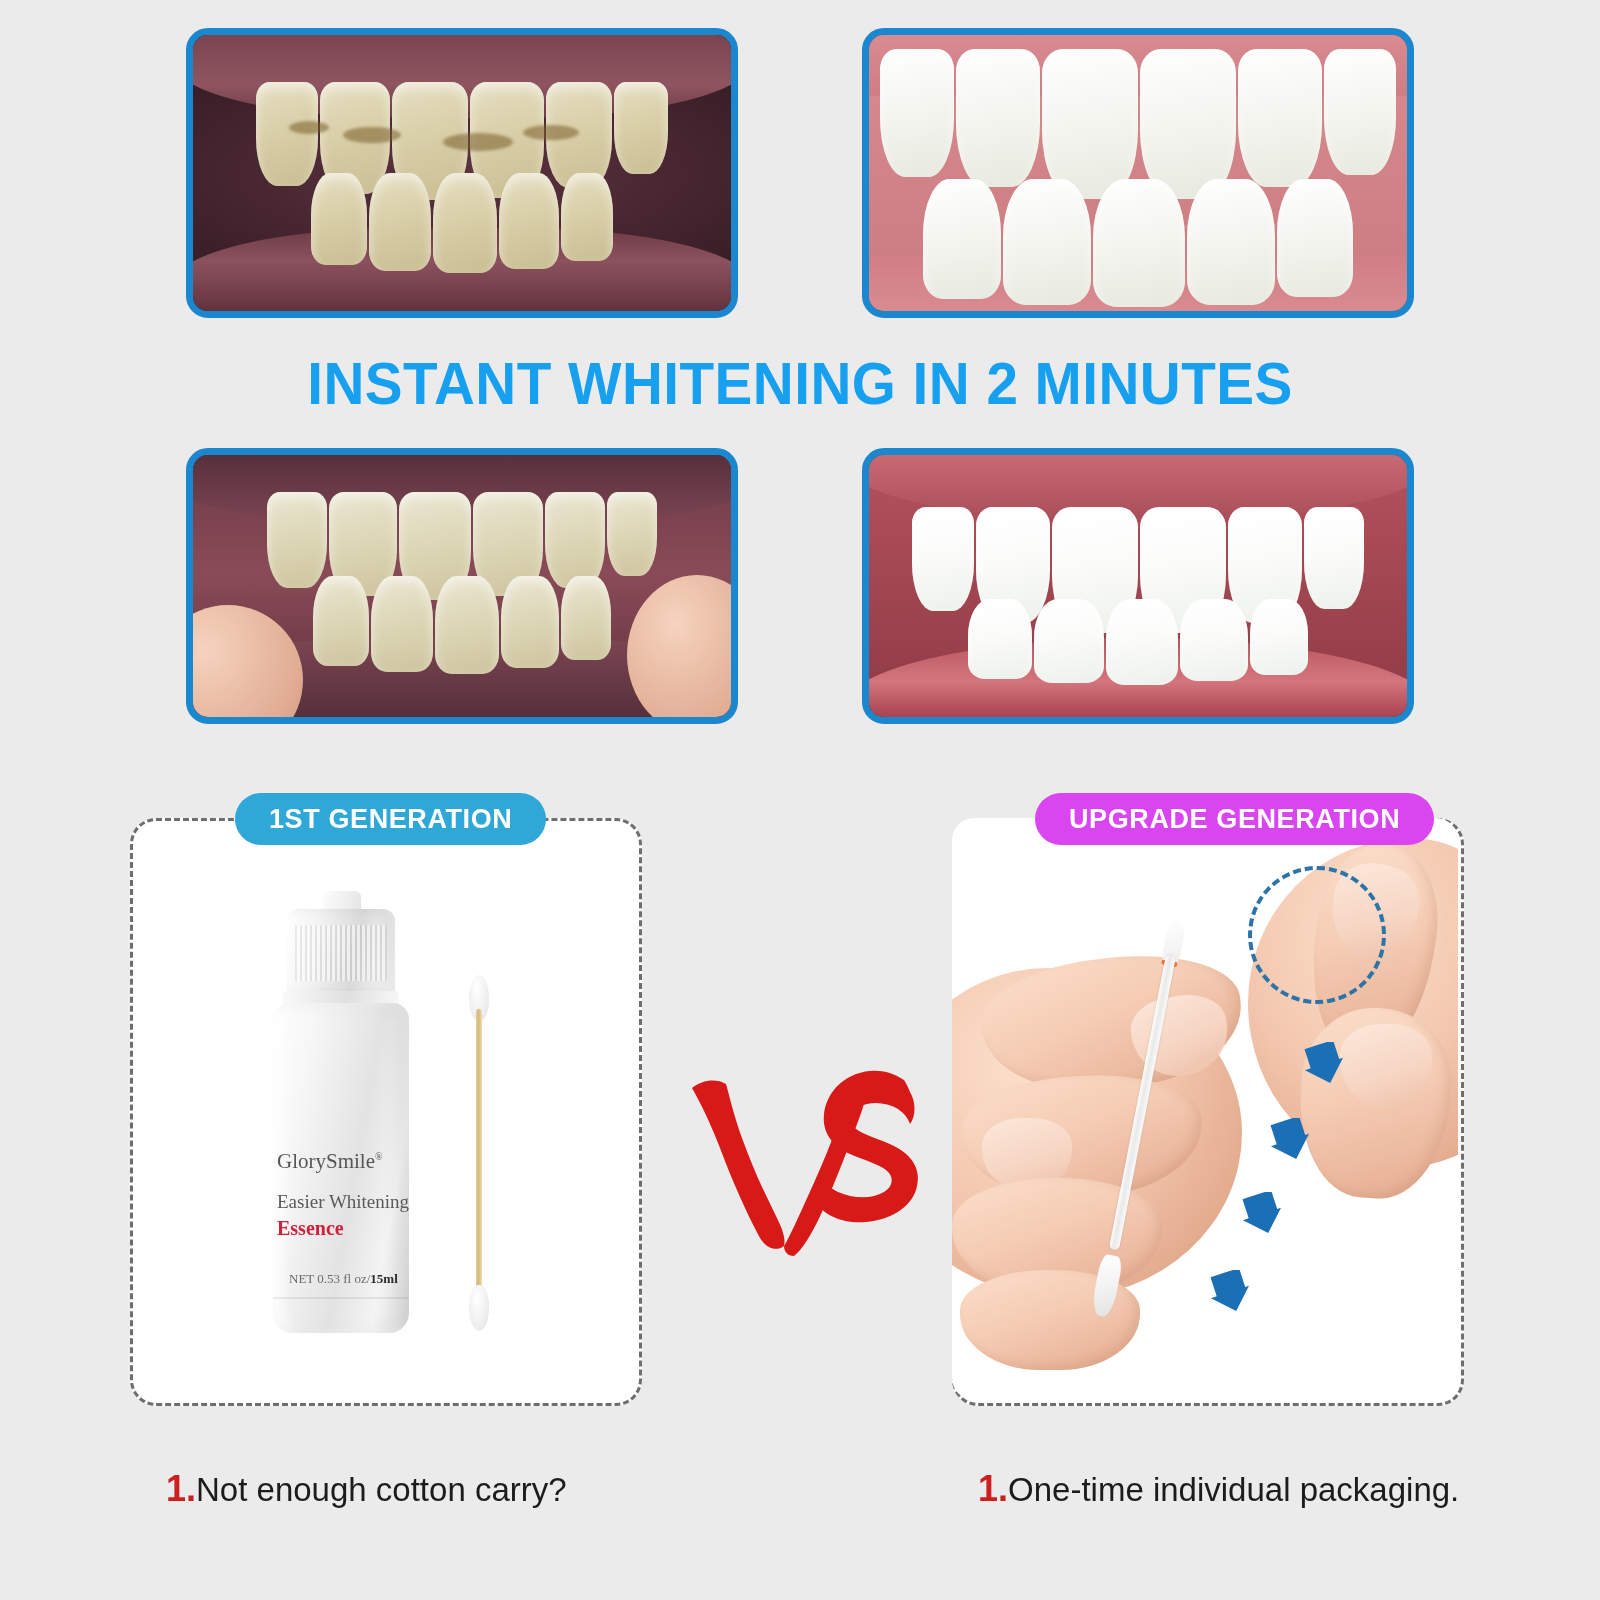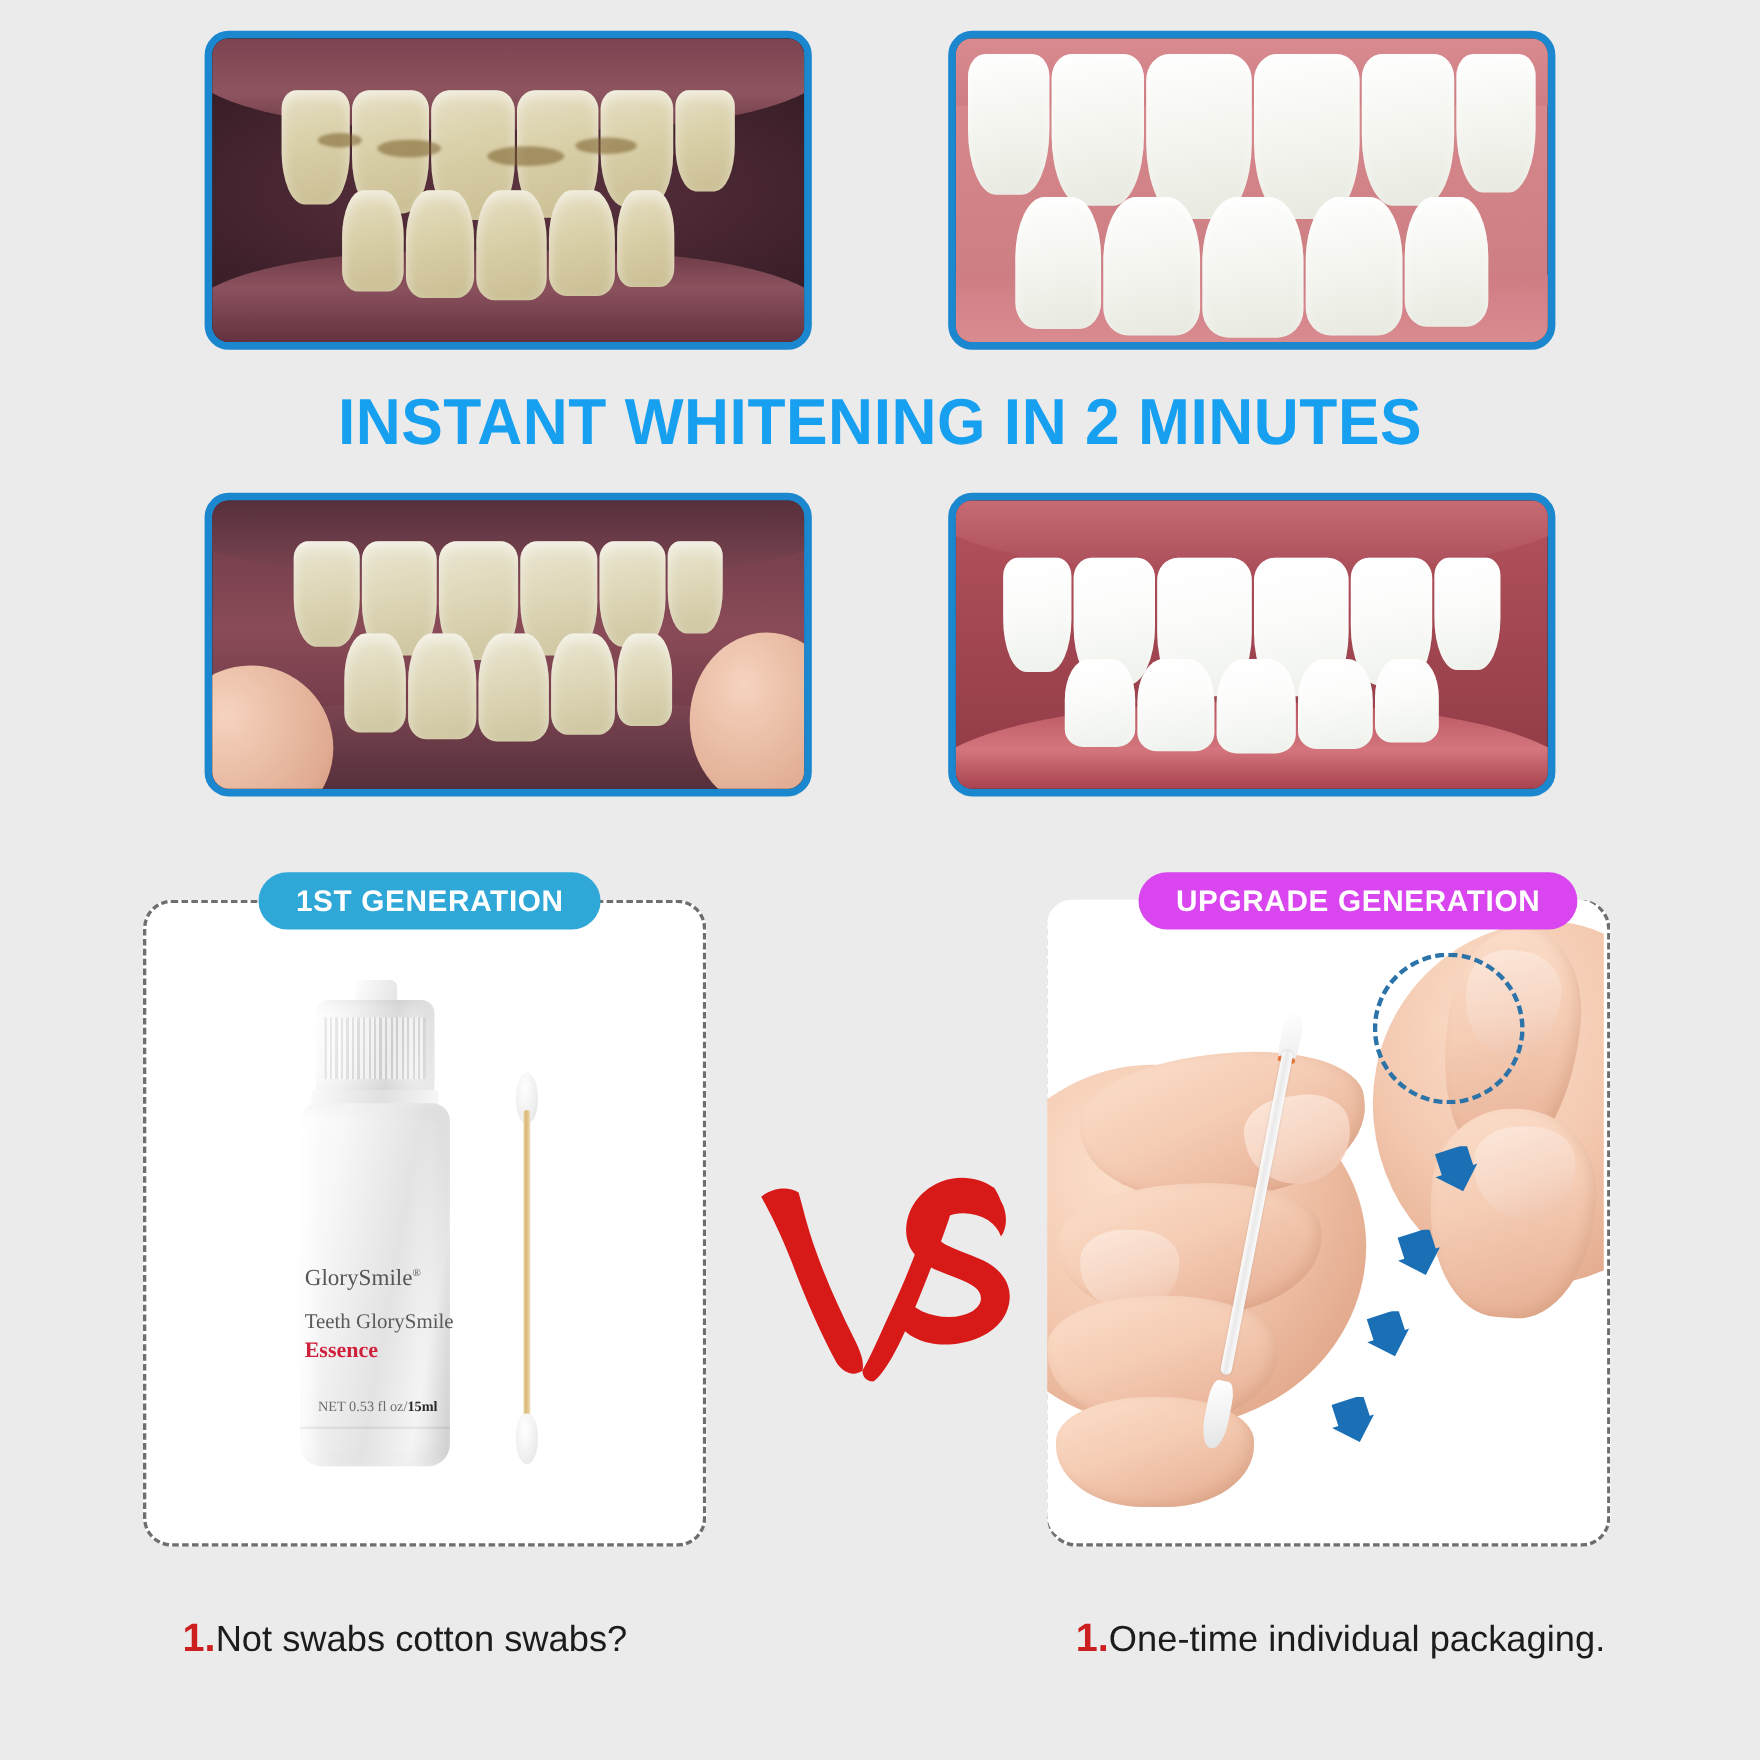--- a/index.html
+++ b/index.html
@@ -359,21 +359,21 @@
 <div class="badge badge-right">UPGRADE GENERATION</div>
 
 <div class="panel panel-left">
 
   <div class="bottle-wrap" style="left:128px;top:70px">
     <div class="nozzle"></div>
     <div class="cap"></div>
     <div class="cap-ring"></div>
     <div class="body"></div>
     <div class="lbl lbl-brand"><span>GlorySmile</span><sup>®</sup></div>
-    <div class="lbl lbl-line1">Teeth GlorySmile</div>
+    <div class="lbl lbl-line1">Easier Whitening</div>
     <div class="lbl lbl-line2">Essence</div>
     <div class="lbl lbl-net"><span>NET 0.53 fl oz/</span><b>15ml</b></div>
   </div>
 
 </div>
 
 <div class="swab">
   <div class="swab-tip top"></div>
   <div class="swab-stick"></div>
   <div class="swab-tip bot"></div>
@@ -434,21 +434,21 @@
       <svg viewBox="0 0 40 44" width="40" height="44">
           <path d="M22 2 L36 2 L36 22 L40 22 L20 42 L0 22 L6 22 L6 2 Z" fill="#1a6fb5" transform="rotate(-18 20 22)"></path>
         </svg>
     </div>
 
   </div>
 </div>
 
 <div class="bullets bl-left">
   <div class="row">
-    <span class="num">1.</span><span>Not swabs cotton swabs?</span>
+    <span class="num">1.</span><span>Not enough cotton carry?</span>
   </div>
 </div>
 
 <div class="bullets bl-right">
   <div class="row">
     <span class="num">1.</span><span>One-time individual packaging.</span>
   </div>
 </div>
 
 </body></html>

